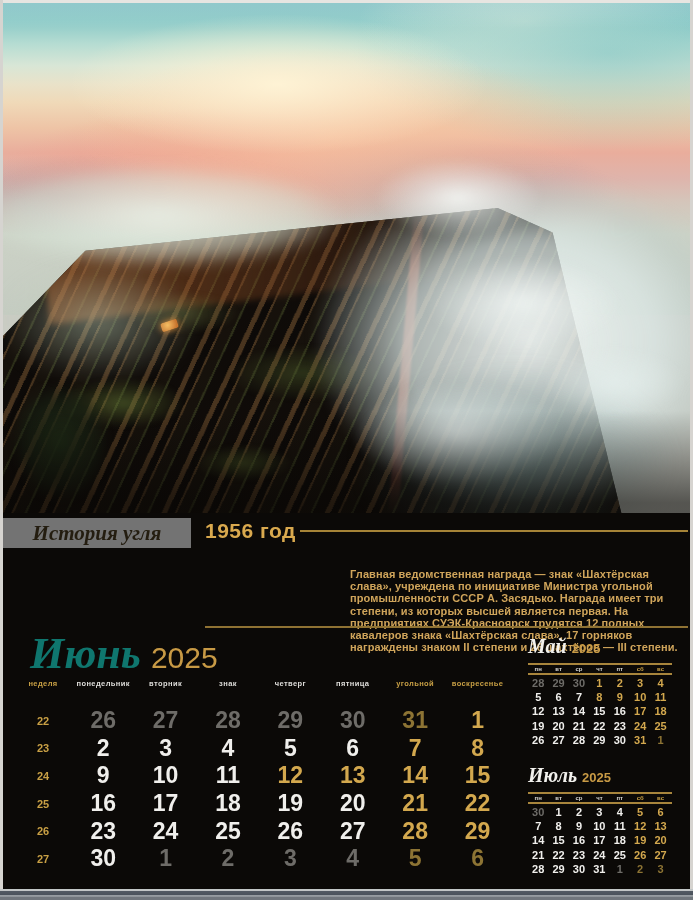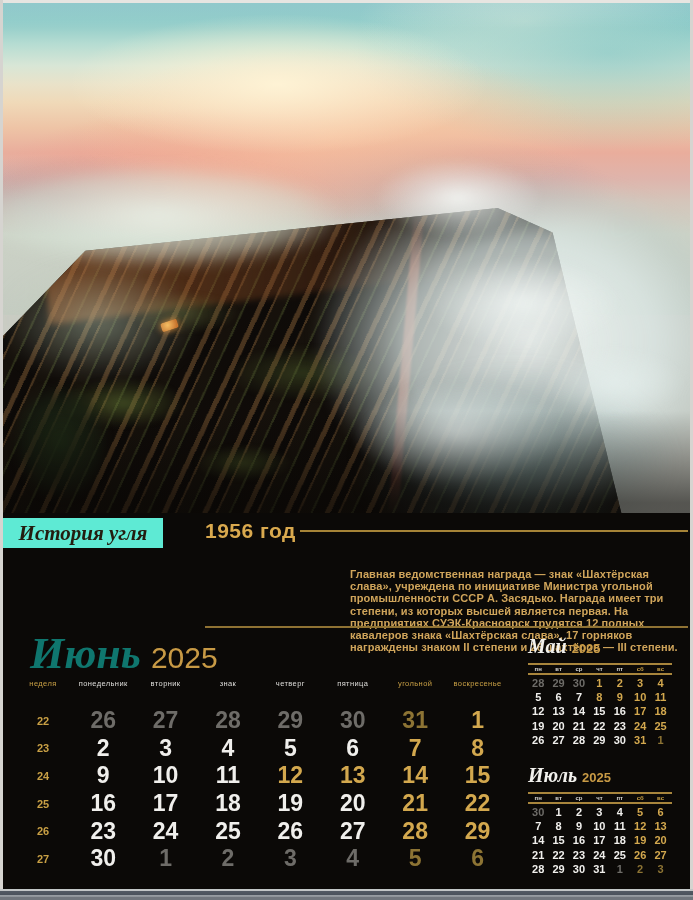--- a/index.html
+++ b/index.html
@@ -62,21 +62,21 @@
   .fog-puffs{left:0;top:0;width:687px;height:510px;filter:blur(4px);
     background:
       radial-gradient(120px 55px at 455px 195px, rgba(245,248,245,.9), transparent 70%),
       radial-gradient(140px 65px at 520px 300px, rgba(240,245,243,.85), transparent 70%),
       radial-gradient(150px 75px at 455px 430px, rgba(235,242,240,.8), transparent 70%),
       radial-gradient(100px 50px at 612px 380px, rgba(228,238,236,.8), transparent 70%);}
   .vignette{inset:0;background:linear-gradient(180deg, rgba(255,255,255,.18) 0%, transparent 5%, transparent 80%, rgba(8,6,4,.6) 98%);}
 
   
   .panel-el{position:absolute;}
-  .banner{left:3px;top:518px;width:160px;height:30px;background:#5eead4;
+  .banner{left:3px;top:518px;width:188px;height:30px;background:#737373;
     display:flex;align-items:center;justify-content:center;}
   .banner span{font-family:"Liberation Serif", serif;font-style:italic;font-weight:700;
     font-size:21px;color:#241d10;}
   .year1956{left:205px;top:519px;font-size:21px;font-weight:700;color:#d9a94e;letter-spacing:.5px;}
   .year-line{left:300px;top:530px;width:388px;height:2px;background:#a68437;}
   .award-title{left:178px;top:555px;width:154px;text-align:right;line-height:1;}
   .award-top{font-size:23px;font-weight:700;color:#d9a94e;letter-spacing:.5px;display:block;}
   .award-bottom{font-size:33px;font-weight:700;color:#f5f4f0;letter-spacing:1px;display:block;margin-top:-3px;}
   .award-desc{left:350px;top:540px;width:338px;font-size:11px;line-height:12.2px;
     font-weight:700;color:#d0a55b;letter-spacing:.1px;margin-top:28px;}
@@ -86,21 +86,21 @@
 
   
   .main-title{left:30px;top:628px;white-space:nowrap;}
   .main-month{font-family:"Liberation Serif", serif;font-style:italic;font-weight:700;
     font-size:44px;color:#0f766e;}
   .main-year{font-size:30px;font-weight:400;color:#c89a45;margin-left:10px;}
   .main-grid{left:14px;top:679px;display:grid;grid-template-columns:58px repeat(7,62.4px);
     grid-auto-rows:27.7px;align-items:center;}
   .main-grid .hdr{height:13px;align-self:start;}
   .cell{text-align:center;}
-  .hdr{font-size:7.5px;font-weight:400;letter-spacing:.4px;color:#dfdedb;}
+  .hdr{font-size:7.5px;font-weight:700;letter-spacing:.4px;color:#dfdedb;}
   .hdr.gold{color:#c9a045;}
   .wnum{font-size:11px;font-weight:700;color:#c9a045;}
   .day{font-size:23px;font-weight:700;}
   .d-c{color:#f0efec}.d-w{color:#d3a84e}.d-o{color:#6e6c68}.d-ow{color:#8d7434}
 
   
   .minis{left:528px;top:634px;width:144px;}
   .mini-title{white-space:nowrap;line-height:24px;}
   .mini-month{font-family:"Liberation Serif", serif;font-style:italic;font-weight:700;
     font-size:20px;color:#f2f1ed;}

